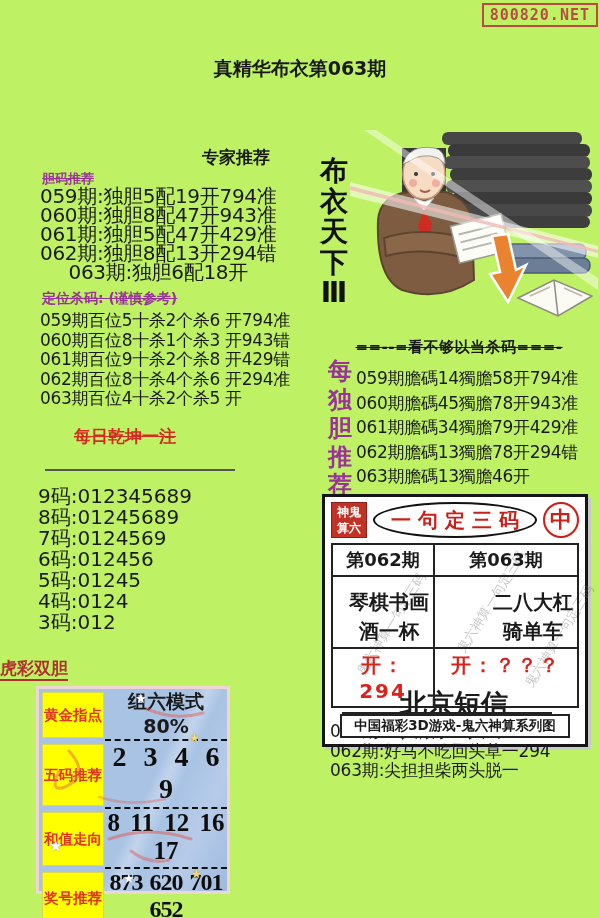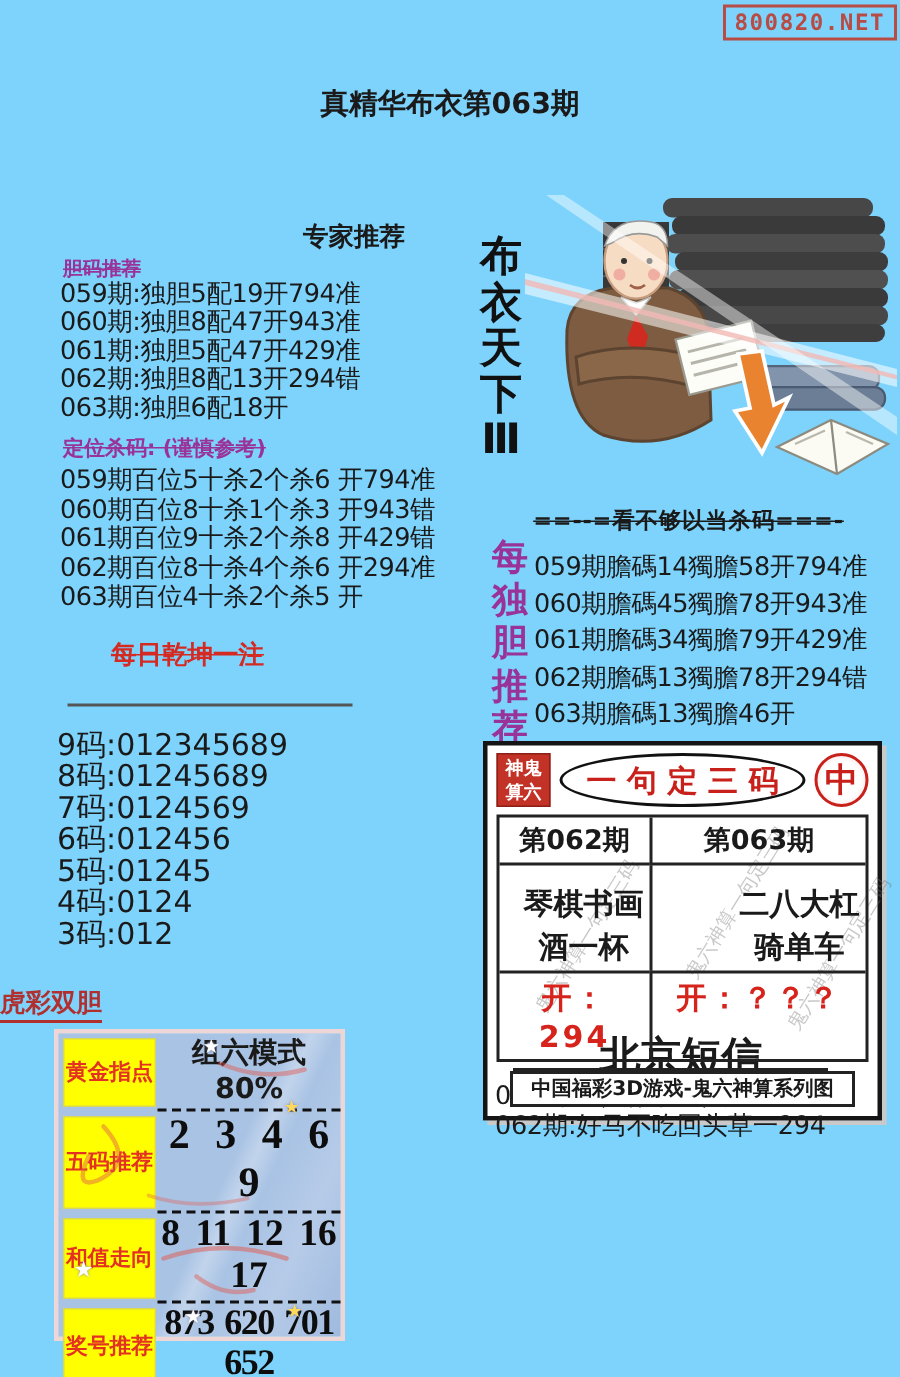--- a/index.html
+++ b/index.html
@@ -1,30 +1,30 @@
 <!DOCTYPE html>
 <html><head>
 <meta charset="utf-8">
 <style>
   html,body{margin:0;padding:0;background:#fff;}
-  #screen{position:relative;width:600px;height:918px;background:#7dd3fc;overflow:hidden;
+  #screen{position:relative;width:600px;height:918px;background:#bef264;overflow:hidden;
           font-family:"DejaVu Sans","Liberation Sans",sans-serif;color:#1a1a1a;}
   .abs{position:absolute;}
   .nowrap{white-space:nowrap;}
 
   
   #site-badge{top:3px;right:2px;border:2px solid #b84c44;color:#b84c44;
               font:bold 15px "DejaVu Sans Mono",monospace;padding:1px 6px;letter-spacing:1px;}
   #page-title{top:56px;left:0;width:600px;text-align:center;font-size:19px;font-weight:600;}
 
   
   #expert-title{top:146px;left:0;width:270px;text-align:right;font-size:17px;font-weight:bold;}
   .purple-label{color:#993399;font-weight:bold;text-decoration:line-through;}
   #danma-label{top:170px;left:42px;font-size:13px;}
-  #danma-lines{top:187px;left:40px;font-size:17px;line-height:19px;letter-spacing:-0.3px;}
+  #danma-lines{top:187px;left:40px;font-size:20px;line-height:19px;letter-spacing:-0.3px;text-align:center;}
   #dingwei-label{top:290px;left:42px;font-size:14px;}
   #dingwei-lines{top:311px;left:40px;font-size:17px;line-height:19.5px;letter-spacing:-0.3px;}
 
   #qiankun-title{top:425px;left:0;width:250px;text-align:center;font-size:17px;font-weight:bold;
                  color:#d42a22;text-decoration:line-through;}
   #qiankun-underline{top:469px;left:45px;width:190px;height:2px;background:#555;}
   #qiankun-lines{top:486px;left:38px;font-size:20px;line-height:21px;}
 
   #hucai-title{top:657px;left:0;width:280px;text-align:left;font-size:17px;font-weight:bold;color:#b03030;}
   #hucai-title span{border-bottom:2px solid #b03030;padding-bottom:1px;}
@@ -264,15 +264,16 @@
       <div class="sanma-cell result-cell cell-r">开：？？？</div>
     </div>
     <div class="sanma-caption">中国福彩3D游戏-鬼六神算系列图</div>
   </div>
 
   <div class="abs" id="beijing-title">北京短信</div>
   <div class="abs" id="beijing-underline"></div>
   <div class="abs" id="beijing-lines">
     <div class="nowrap">061期:一人做事一人当一429</div>
     <div class="nowrap">062期:好马不吃回头草一294</div>
+    <div class="nowrap">063期:尖担担柴两头脱一</div>
   </div>
 
 </div>
 
 </body></html>

